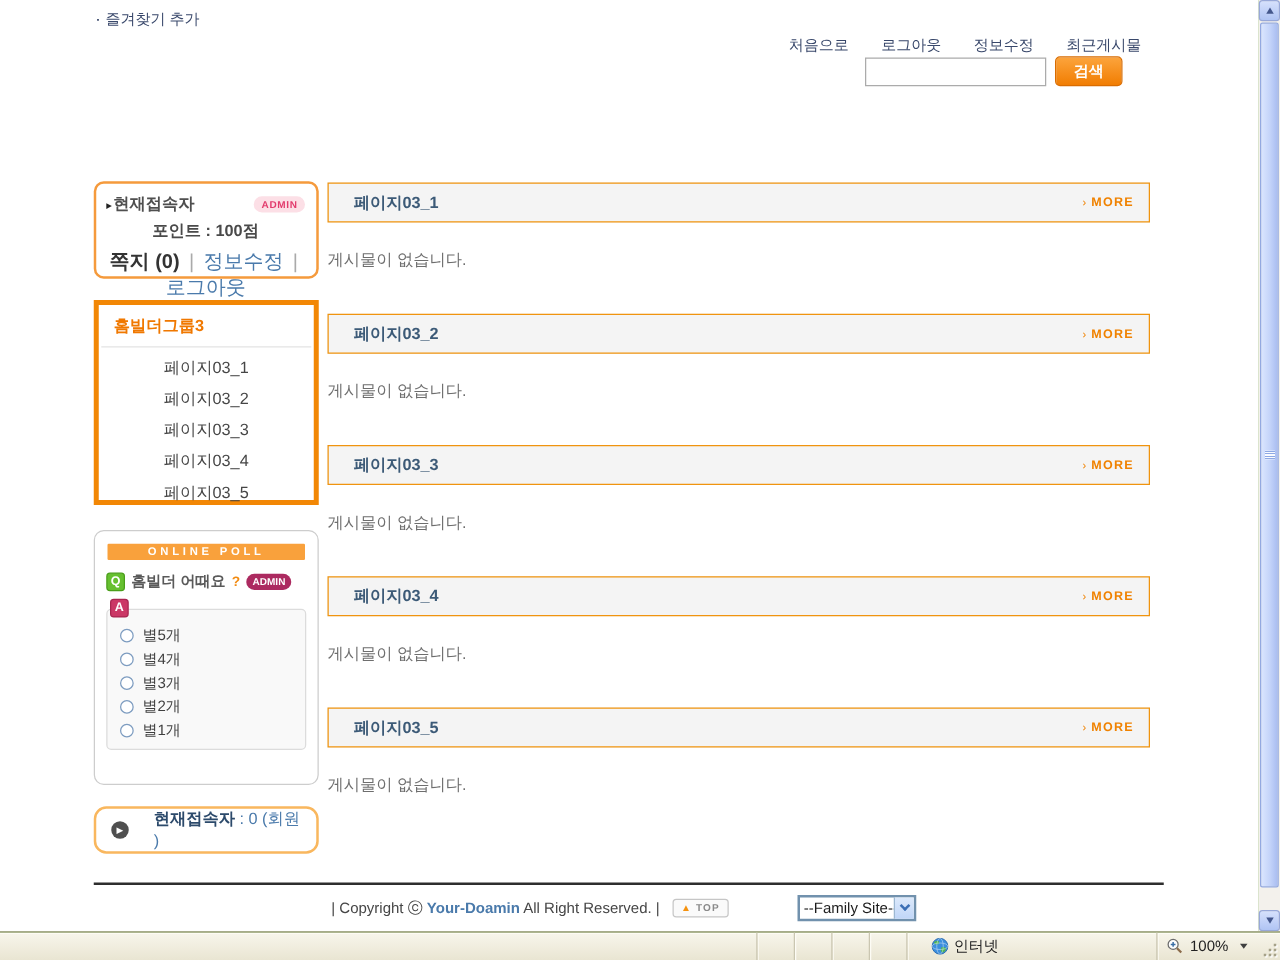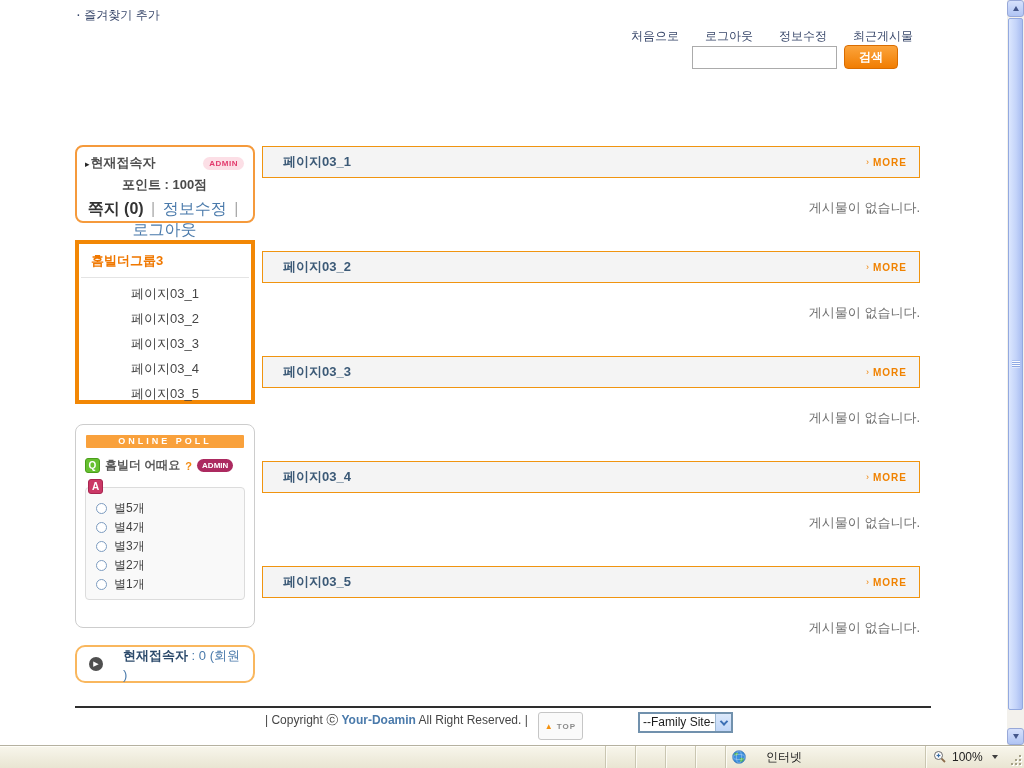--- a/index.html
+++ b/index.html
@@ -72,26 +72,26 @@
   .v-label { font-size:13px; font-weight:bold; color:#2c4a6b; }
   .v-value { font-size:13px; color:#4a7aab; }
 
   
   .board { height:105px; }
   .board-header { height:32px; background:#f4f4f4; border:1px solid #f0940f; display:flex; align-items:center; justify-content:space-between; padding:0 12px 0 20px; }
   .board-title { font-size:13px; font-weight:bold; color:#3c5a77; cursor:pointer; }
   .more { display:flex; align-items:center; gap:4px; cursor:pointer; }
   .more-arrow { color:#f08200; font-size:9px; }
   .more-label { color:#f08200; font-size:10px; font-weight:bold; letter-spacing:1px; }
-  .board-empty { text-align:right; padding-top:21px; font-size:13px; color:#6e6e6e; }
+  .board-empty { text-align:left; padding-top:21px; font-size:13px; color:#6e6e6e; }
 
   
   .footer { margin-top:23px; }
   .footer-line { height:2px; background:#2e2e2e; }
-  .footer-row { display:flex; height:28px; margin-top:4px; font-size:12px; color:#464646; }
+  .footer-row { display:flex; align-items:center; height:28px; margin-top:4px; font-size:12px; color:#464646; }
   .copy { margin-left:190px; white-space:pre; }
   .site-name { font-weight:bold; color:#4a7aab; cursor:pointer; }
   .top-btn { margin-left:10px; border:1px solid #c6c6c6; background:#fafafa; border-radius:3px; padding:2px 6px; display:flex; align-items:center; gap:4px; cursor:pointer; }
   .top-arrow { color:#f5920f; font-size:8px; }
   .top-label { font-size:8px; font-weight:bold; color:#8a8a8a; letter-spacing:1px; }
   .family-select { margin-left:55px; width:95px; height:21px; border:2px solid #7191ad; background:#fff; display:flex; align-items:stretch; cursor:pointer; }
   .family-text { flex:1; font-size:12px; color:#1c1c1c; padding:1px 3px; white-space:nowrap; overflow:hidden; }
   .family-caret-btn { width:16px; background:linear-gradient(#dce9fb,#c0d6f8); border-left:1px solid #9db8d2; display:grid; place-items:center; }
   .chev { width:6px; height:6px; border-right:2px solid #3b6fb5; border-bottom:2px solid #3b6fb5; transform:rotate(45deg) translate(-1px,-1px); }
 
@@ -103,21 +103,21 @@
   .tri-down { width:0; height:0; border-left:3px solid transparent; border-right:3px solid transparent; border-top:5px solid #44578c; }
   .sb-thumb { position:absolute; left:1px; top:18px; width:15px; height:692px; border:1px solid #93a9e0; border-radius:2px; background:linear-gradient(90deg,#dbe6fe,#c3d3f9 55%,#a9bdf1); cursor:pointer; }
   .sb-grip { position:absolute; left:50%; top:50%; transform:translate(-50%,-50%); width:8px; height:7px; background:repeating-linear-gradient(to bottom,#8ea9e4 0 1px,rgba(255,255,255,.9) 1px 2px); }
 
   
   .statusbar { position:absolute; left:0; top:745px; width:1024px; height:23px; background:linear-gradient(#f8f6ec,#e9e5d2); border-top:1px solid #b5b1a0; box-shadow:inset 0 1px 0 #fffef8; display:flex; align-items:center; }
   .pane { height:100%; display:flex; align-items:center; }
   .pane.sepl { border-left:1px solid #cac6b1; box-shadow:inset 1px 0 0 #fdfcf5; }
   .p-main { width:605px; }
   .p-small { width:30px; }
-  .p-net { width:200px; gap:20px; padding-left:6px; }
+  .p-net { width:200px; gap:4px; padding-left:19px; }
   .p-zoom { width:82px; gap:5px; padding-left:7px; }
   .p-grip { width:17px; position:relative; }
   .status-text { font-size:12px; color:#222; }
   .zoom-caret { width:0; height:0; border-left:3px solid transparent; border-right:3px solid transparent; border-top:4px solid #3f3f3f; margin-left:4px; }
 </style>
 </head>
 <body>
 
 <div class="viewport">
   <div class="page">

